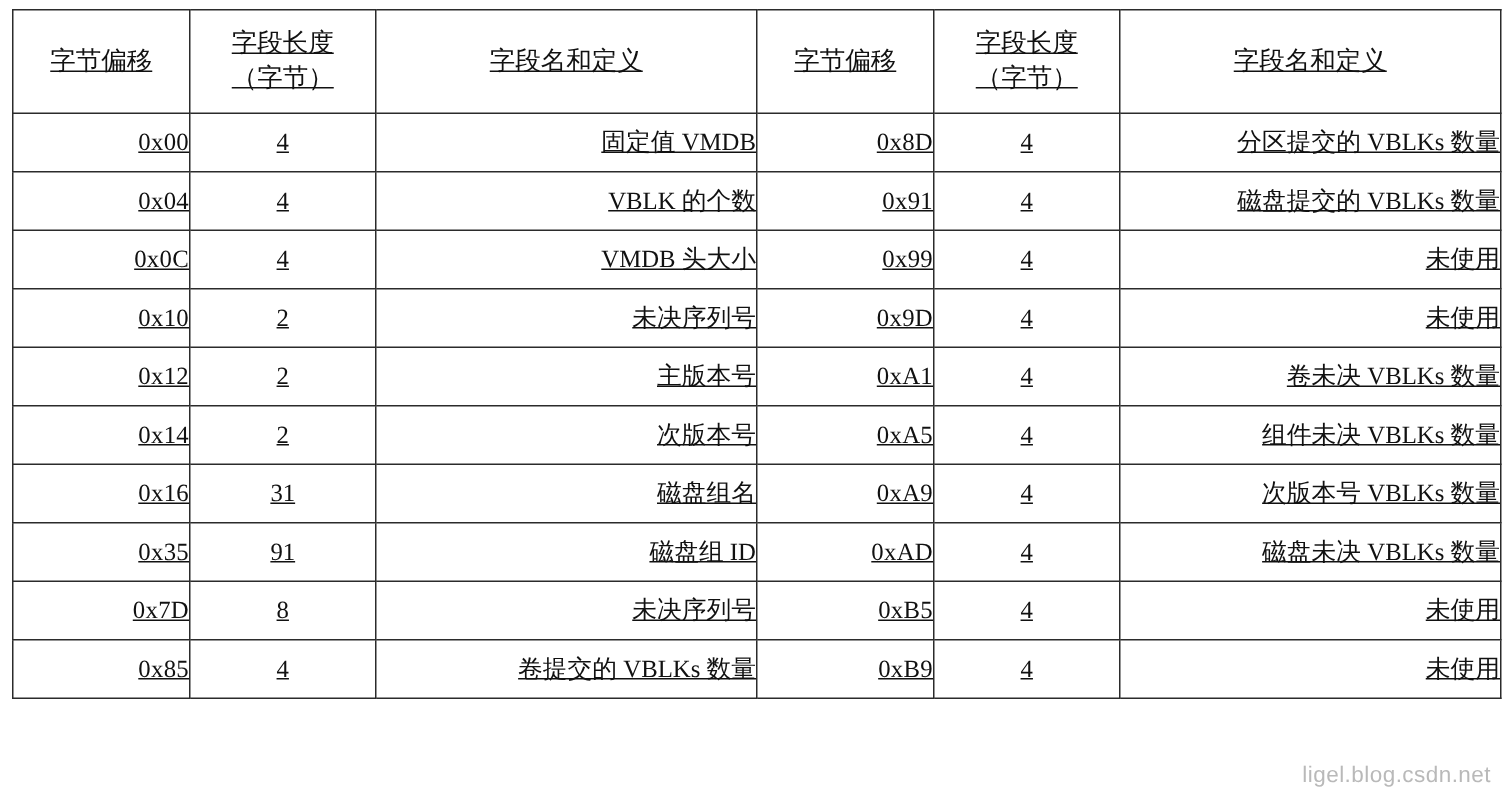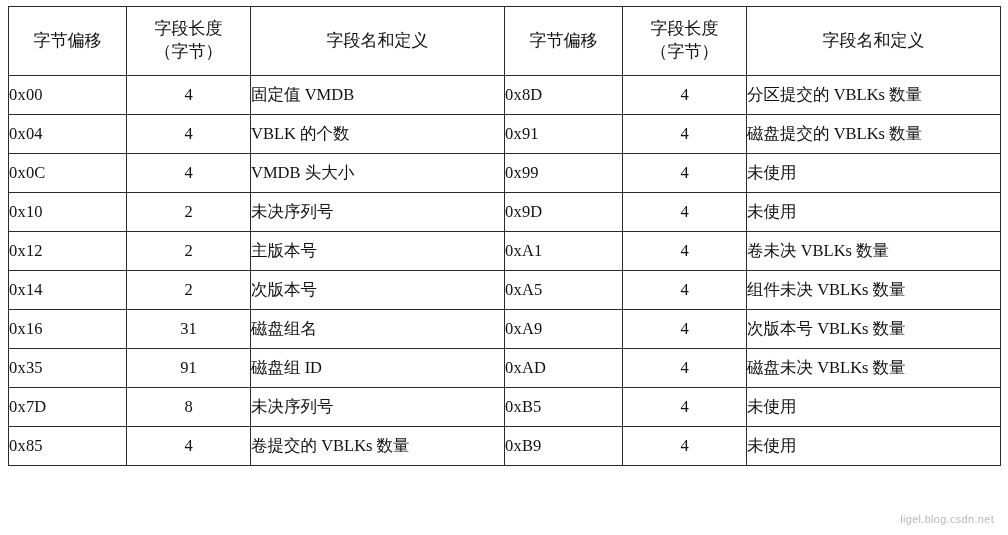--- a/index.html
+++ b/index.html
@@ -14,20 +14,21 @@
     color: #111111;
     overflow: hidden;
     position: relative;
   }
   .sheet {
     position: absolute;
     left: 8px;
     top: 6px;
     width: 992px;
     height: 522px;
+    text-decoration: underline;
   }
   table.spec {
     border-collapse: collapse;
     width: 992px;
     table-layout: fixed;
     background: #ffffff;
   }
   table.spec td, table.spec th {
     border: 1px solid #2b2b2b;
     padding: 0;
@@ -51,36 +52,36 @@
   }
   thead th .hdr .l1 { display: block; }
   thead th .hdr .l2 { display: block; }
 
   tbody td {
     height: 38px;
     font-size: 16.5px;
   }
   td.off {
     padding-left: 10px;
-    text-align: left;
+    text-align: right;
     letter-spacing: 0.2px;
   }
   td.len {
     text-align: center;
   }
   td.desc {
     padding-left: 42px;
-    text-align: left;
+    text-align: right;
   }
   .watermark {
     position: absolute;
     right: 6px;
     bottom: 3px;
     font-family: "Liberation Sans", sans-serif;
-    font-size: 11px;
+    font-size: 15px;
     color: #b9b9b9;
     letter-spacing: 0.3px;
     pointer-events: none;
   }
 </style>
 </head>
 <body>
 
 <div class="sheet">
   <table class="spec">

